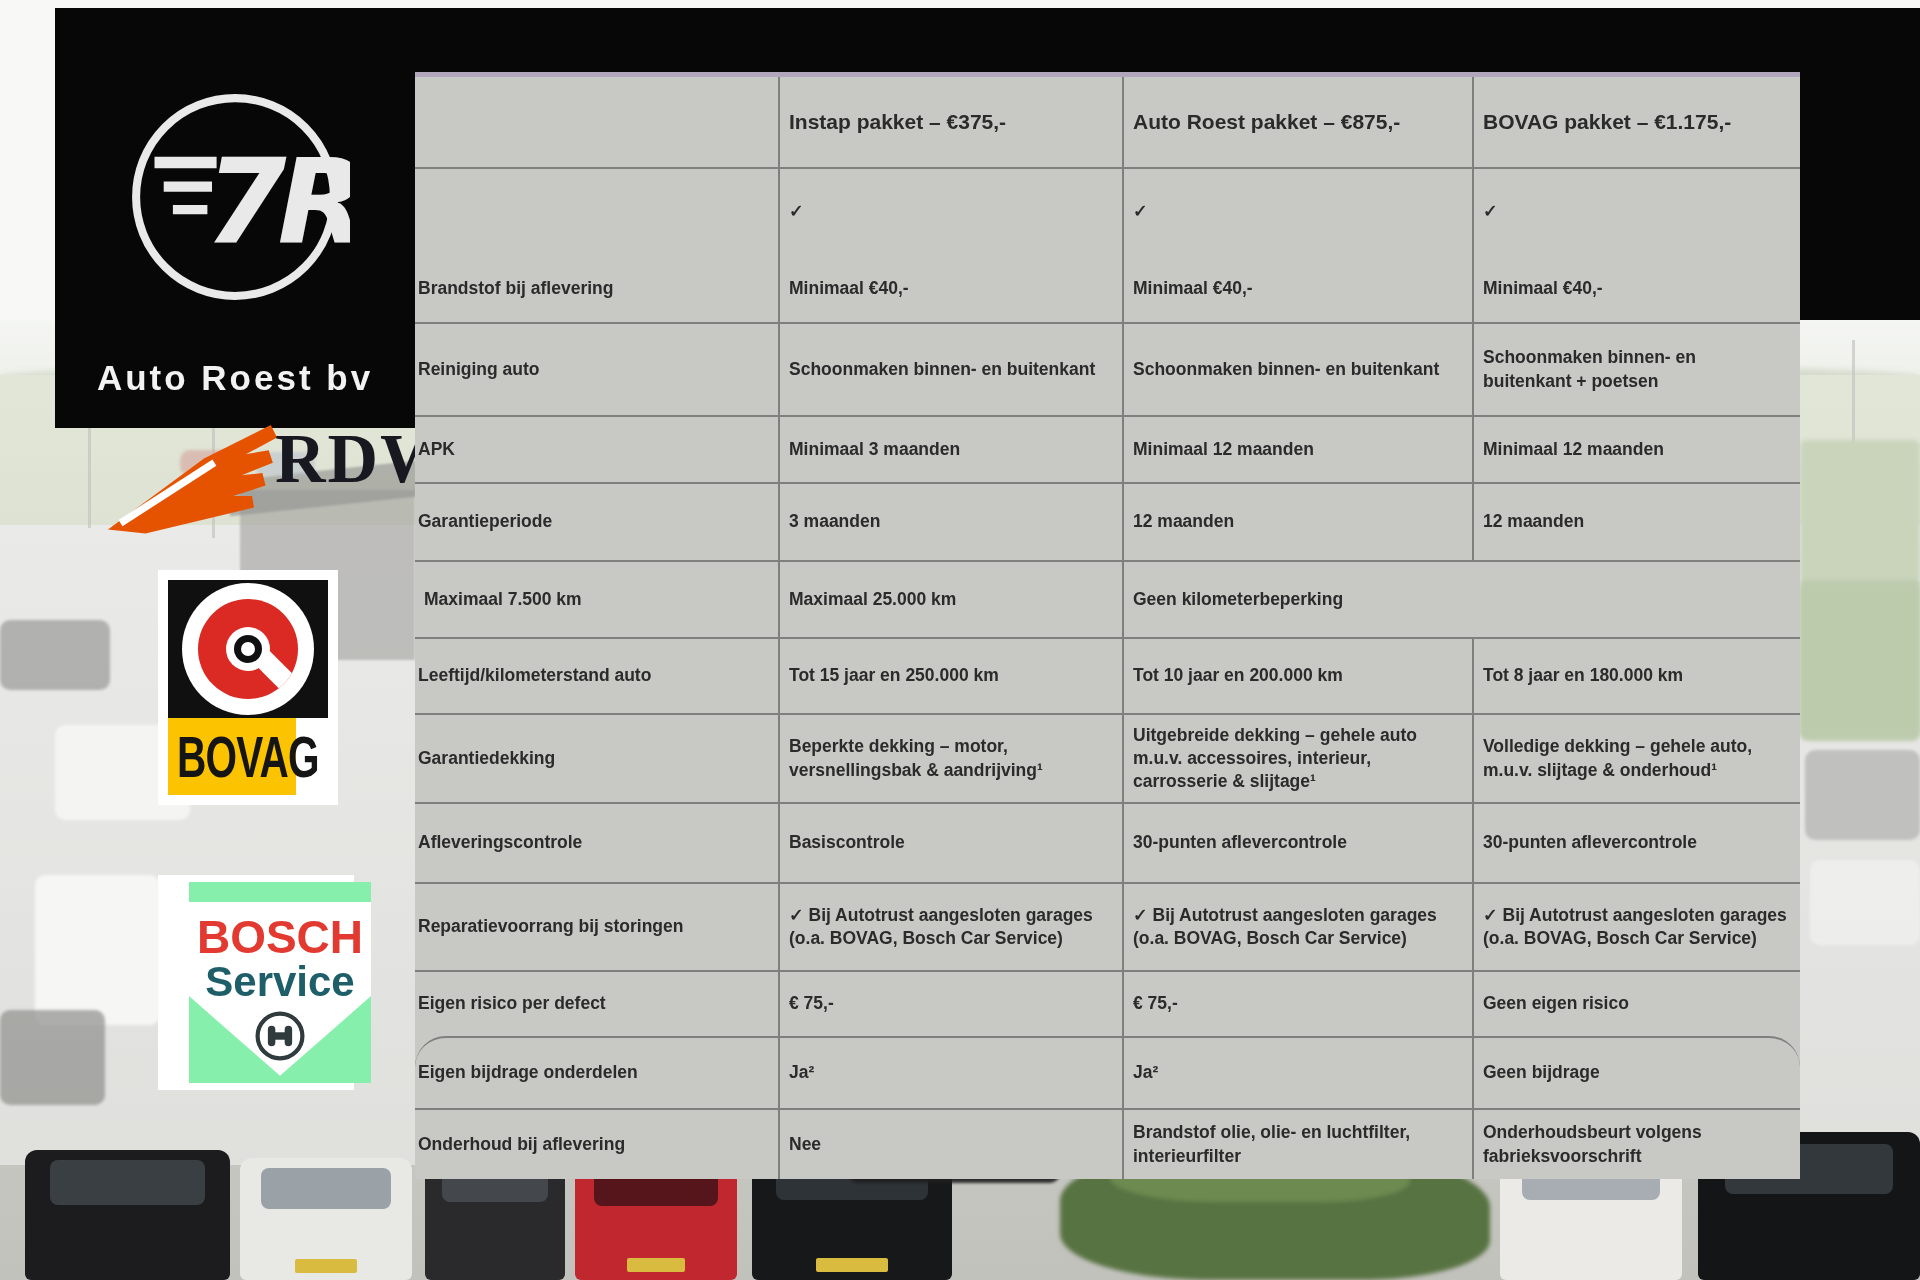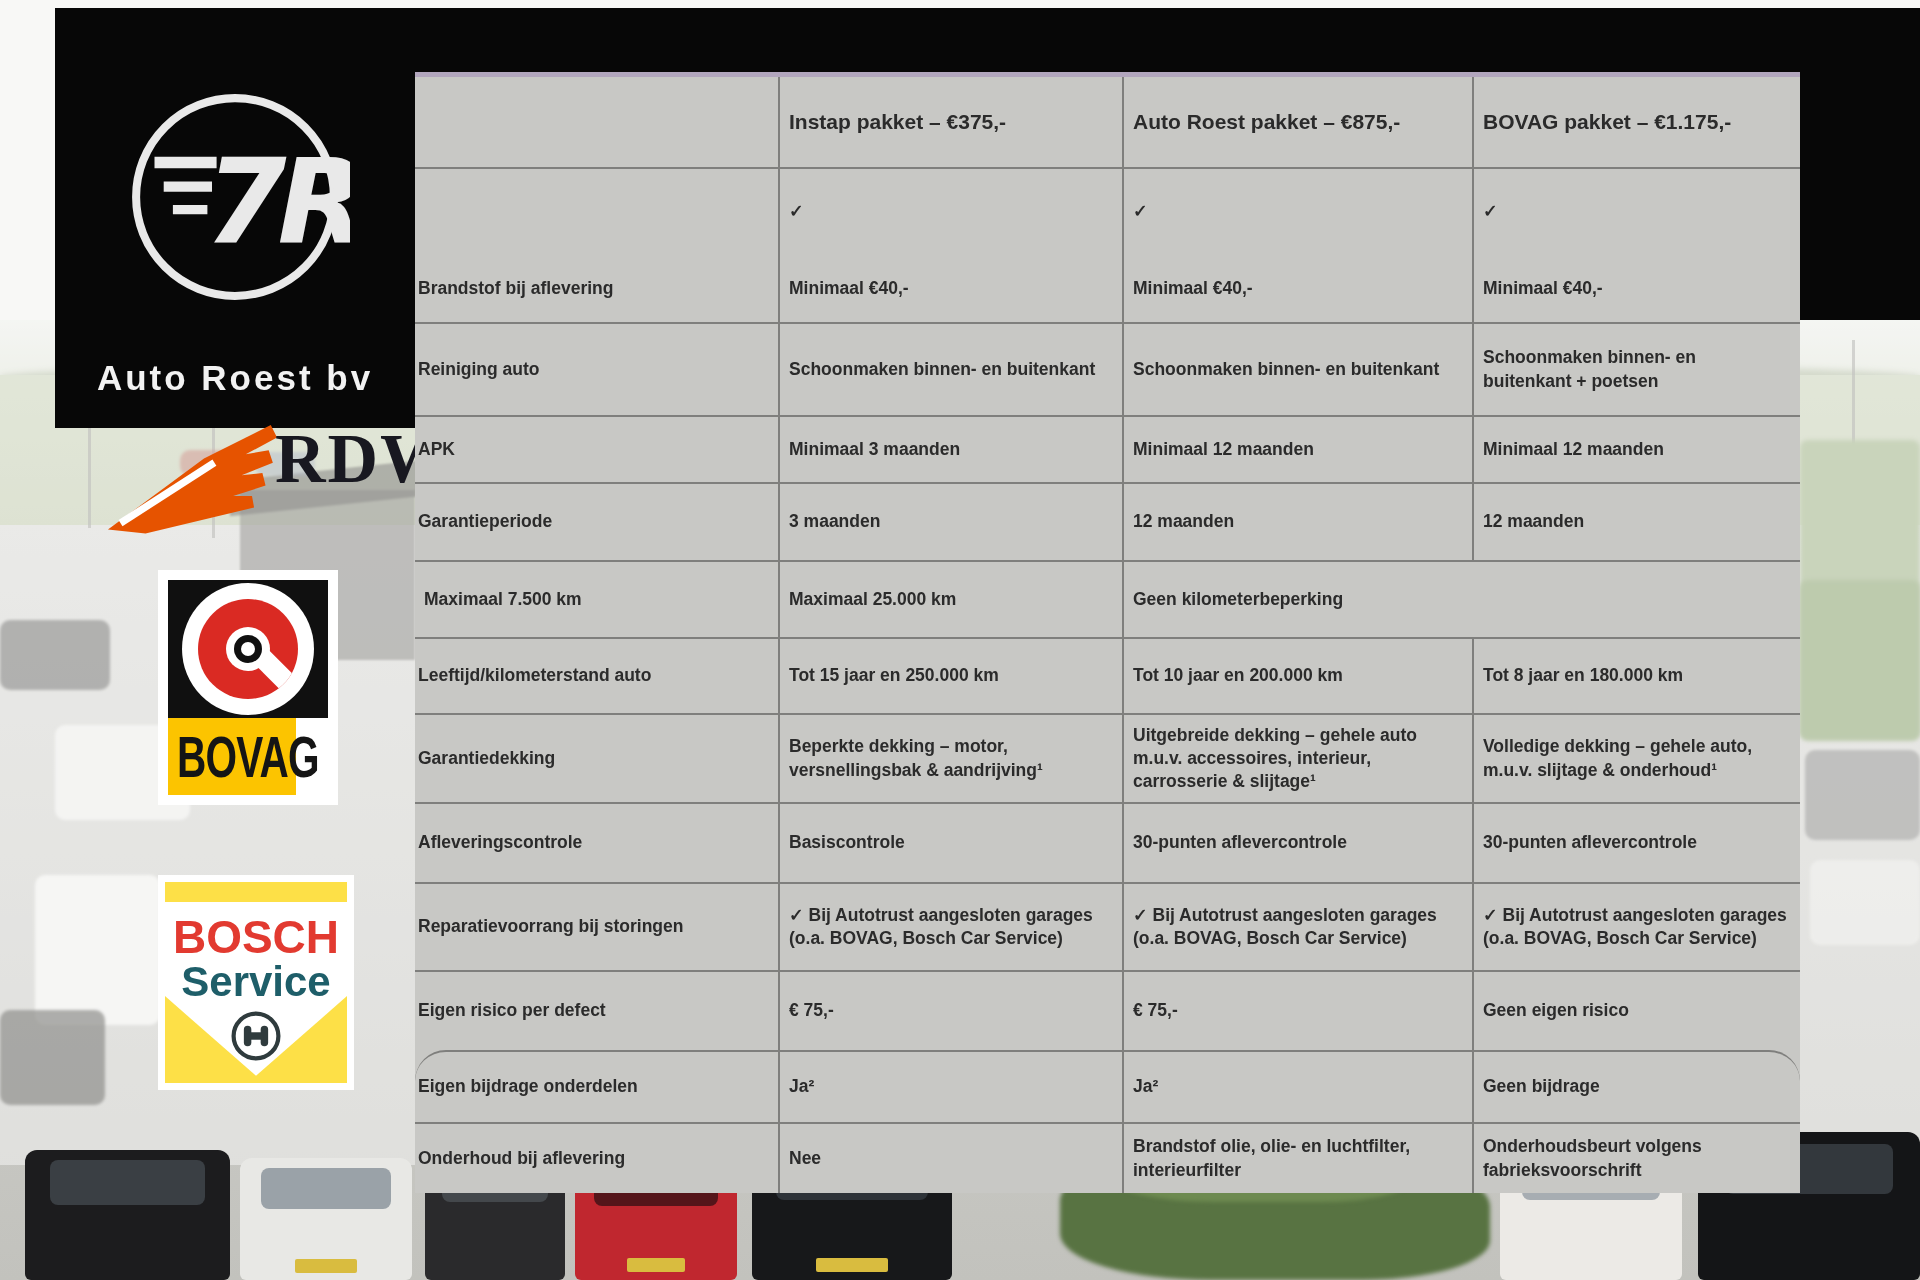--- a/index.html
+++ b/index.html
@@ -52,21 +52,21 @@
               border-radius:50%;background:#101010;}
   .wrench-head::before{content:"";position:absolute;left:15px;top:15px;width:14px;height:14px;
               border-radius:50%;background:#fff;z-index:2;}
   .bovag-band{position:relative;width:128px;height:77px;background:#fcc400;display:flex;
               align-items:center;justify-content:center;padding-left:31px;}
   .bovag-band span{font-size:52px;font-weight:800;color:#151515;transform:scale(.78,1.12);
                    letter-spacing:-1px;font-family:"Liberation Sans",sans-serif;}
 
   
   .bosch{position:absolute;left:158px;top:875px;width:196px;height:215px;background:#fff;padding:7px;}
-  .bosch-blue{position:relative;width:182px;height:201px;background:#fde047;}
+  .bosch-blue{position:relative;width:182px;height:201px;background:#86efac;margin-left:24px;}
   .bosch-white{position:absolute;left:0px;top:20px;width:182px;height:181px;background:#fff;
                clip-path:polygon(0 0,100% 0,100% 52%,50% 96%,0 52%);}
   .bosch-word1{position:absolute;left:0;top:28px;width:182px;text-align:center;
                font-size:46px;font-weight:800;color:#e23a30;letter-spacing:0px;}
   .bosch-word2{position:absolute;left:0;top:76px;width:182px;text-align:center;
                font-size:42px;font-weight:bold;color:#1e5e69;}
   .bosch-sym{position:absolute;left:63px;top:126px;z-index:3;}
 
   
   .pkg-table{position:absolute;left:415px;top:72px;width:1385px;background:#c8c8c5;
@@ -246,21 +246,21 @@
           <div class="cell value-cell">Basiscontrole</div>
           <div class="cell value-cell">30-punten aflevercontrole</div>
           <div class="cell value-cell">30-punten aflevercontrole</div>
         </div>
         <div class="trow" style="height: 88px;">
           <div class="cell label-cell">Reparatievoorrang bij storingen</div>
           <div class="cell value-cell">✓ Bij Autotrust aangesloten garages (o.a. BOVAG, Bosch Car Service)</div>
           <div class="cell value-cell">✓ Bij Autotrust aangesloten garages (o.a. BOVAG, Bosch Car Service)</div>
           <div class="cell value-cell">✓ Bij Autotrust aangesloten garages (o.a. BOVAG, Bosch Car Service)</div>
         </div>
-        <div class="trow" style="height: 80px;">
+        <div class="trow" style="height: 66px;">
           <div class="cell label-cell">Eigen risico per defect</div>
           <div class="cell value-cell">€ 75,-</div>
           <div class="cell value-cell">€ 75,-</div>
           <div class="cell value-cell">Geen eigen risico</div>
         </div>
         <div class="trow" style="height: 72px; border-radius: 31px;">
           <div class="cell label-cell">Eigen bijdrage onderdelen</div>
           <div class="cell value-cell">Ja²</div>
           <div class="cell value-cell">Ja²</div>
           <div class="cell value-cell">Geen bijdrage</div>

